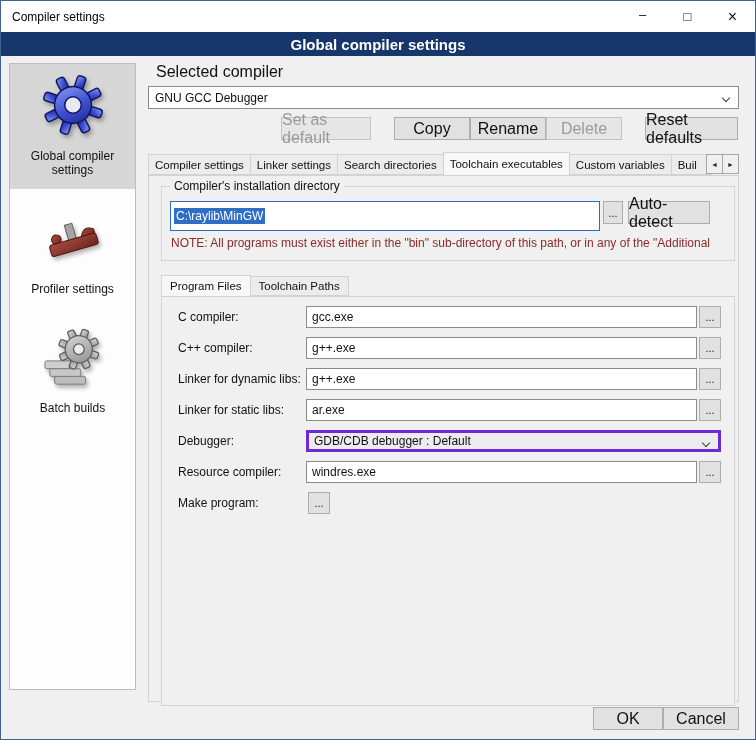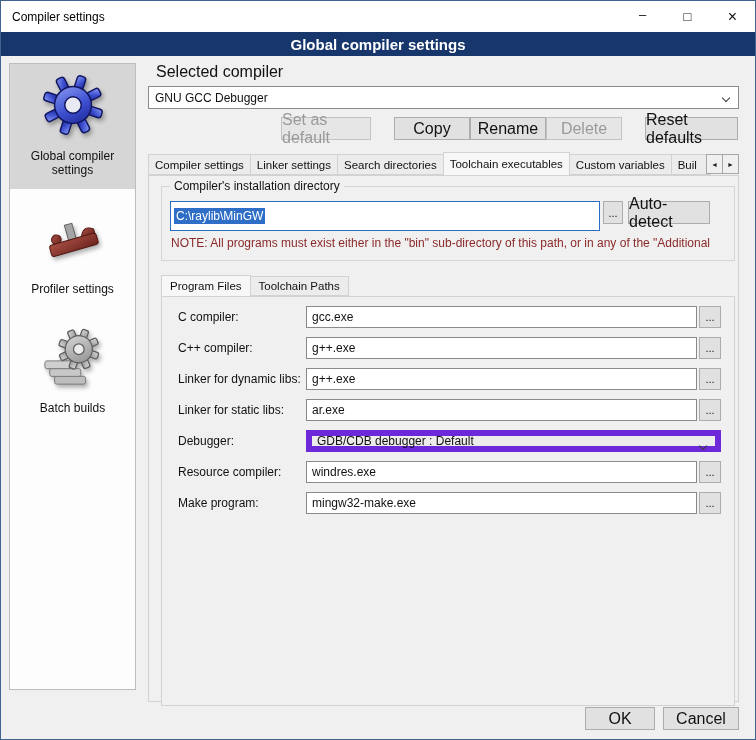--- a/index.html
+++ b/index.html
@@ -81,26 +81,26 @@
   .subtab { height:20px; line-height:19px; padding:0 8px; font-size:11.5px; background:#ececec;
             border:1px solid #d2d2d2; margin-right:-1px; white-space:nowrap; cursor:default; }
   .subtab.active { height:22px; line-height:21px; background:#f7f7f7; margin-bottom:-1px; position:relative; z-index:3; }
   .subpanel { margin:0 3px 0 12px; border:1px solid #d2d2d2; background:#f0f0f0; height:410px; position:relative; z-index:1; }
 
   .field-row { display:flex; align-items:center; height:22px; margin:9px 13px 0 16px; }
   .field-label { width:128px; font-size:12px; flex:none; }
   .tinput { flex:1; height:22px; background:#fff; border:1px solid #8a8a8a; display:flex; align-items:center;
             padding-left:5px; overflow:hidden; white-space:nowrap; }
   .fbrowse { width:22px; height:22px; margin-left:2px; font-size:11px; flex:none; }
-  .fselect { flex:1; height:22px; background:#ececec; border:6px solid #6d28d9; position:relative;
+  .fselect { flex:1; height:22px; background:#ececec; border:3px solid #6d28d9; position:relative;
              display:flex; align-items:center; padding-left:5px; }
   .fselect .chev { top:7px; }
 
   
-  .footer { position:absolute; right:16px; bottom:9px; display:flex; gap:8px; }
+  .footer { position:absolute; right:16px; bottom:9px; display:flex; }
   .b-ok { width:70px; } .b-cancel { width:76px; }
 </style>
 </head>
 <body>
 
 <div class="window">
 
   <div class="titlebar">
     <span class="title">Compiler settings</span>
     <div class="win-controls">
@@ -276,21 +276,20 @@
           </div>
 
           <div class="field-row">
             <span class="field-label">Resource compiler:</span>
             <div class="tinput">windres.exe</div>
             <div class="btn fbrowse">...</div>
           </div>
 
           <div class="field-row">
             <span class="field-label">Make program:</span>
-            <div class="tinput">mingw32-make.exe</div>
             <div class="btn fbrowse">...</div>
           </div>
 
         </div>
       </div>
     </div>
 
     <div class="footer">
       <div class="btn b-ok">OK</div>
       <div class="btn b-cancel">Cancel</div>

